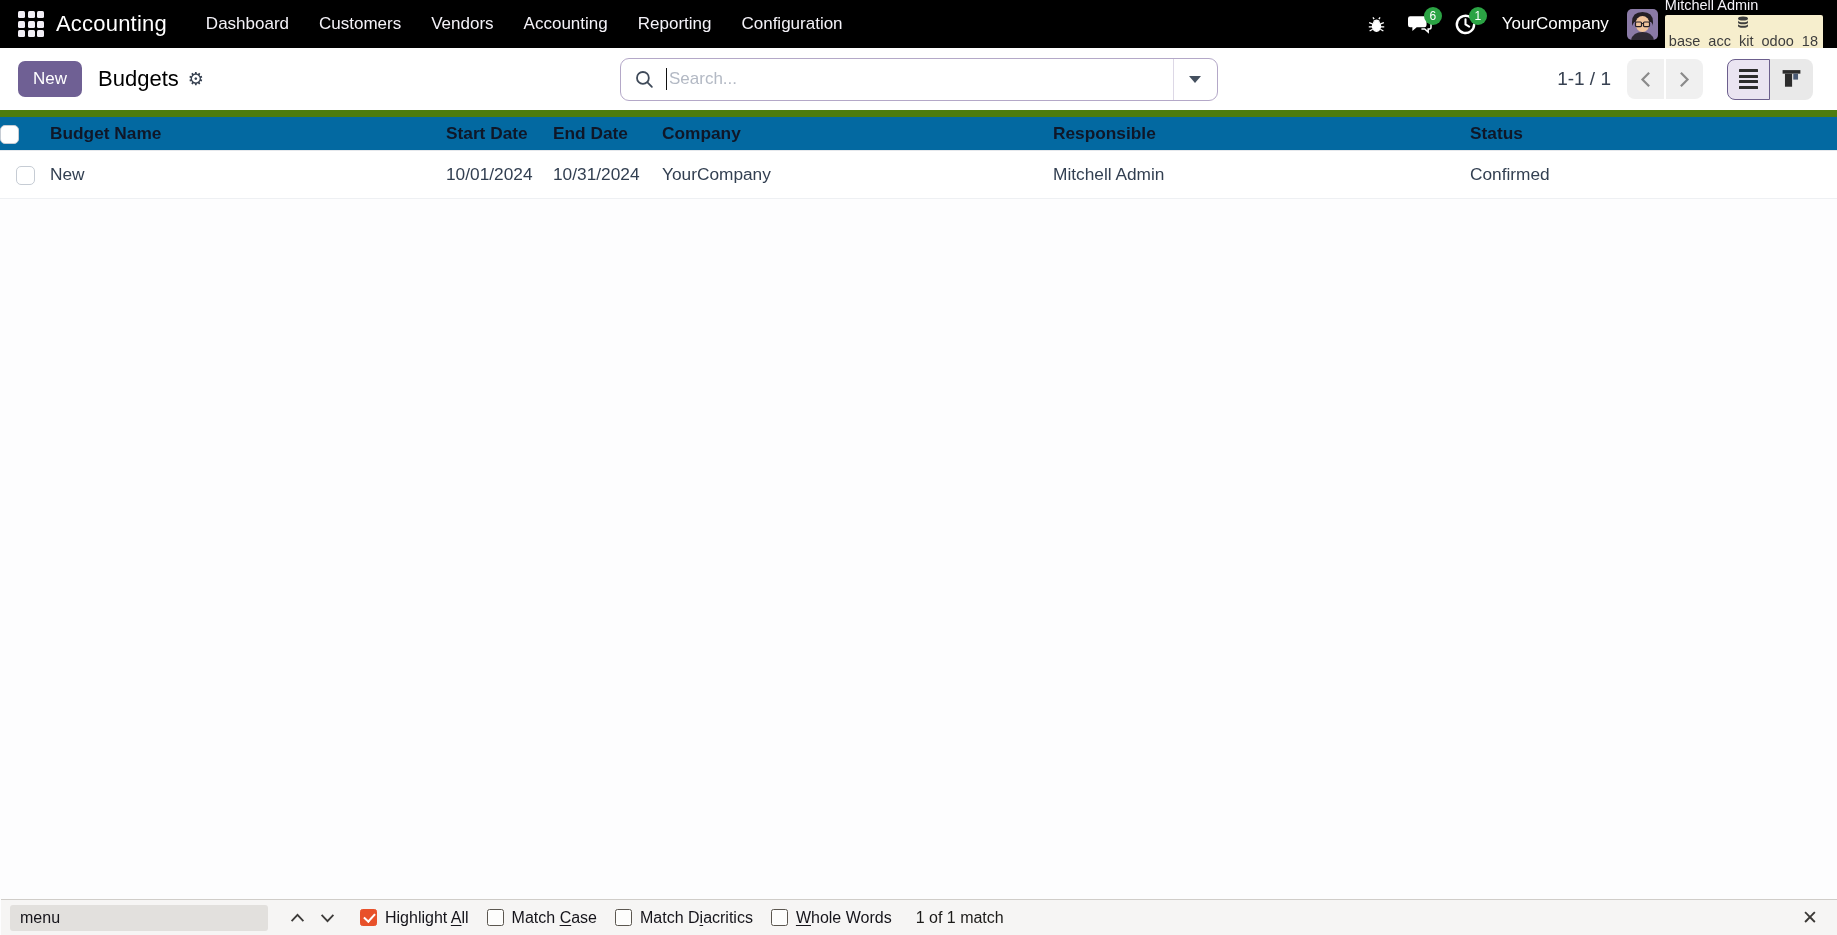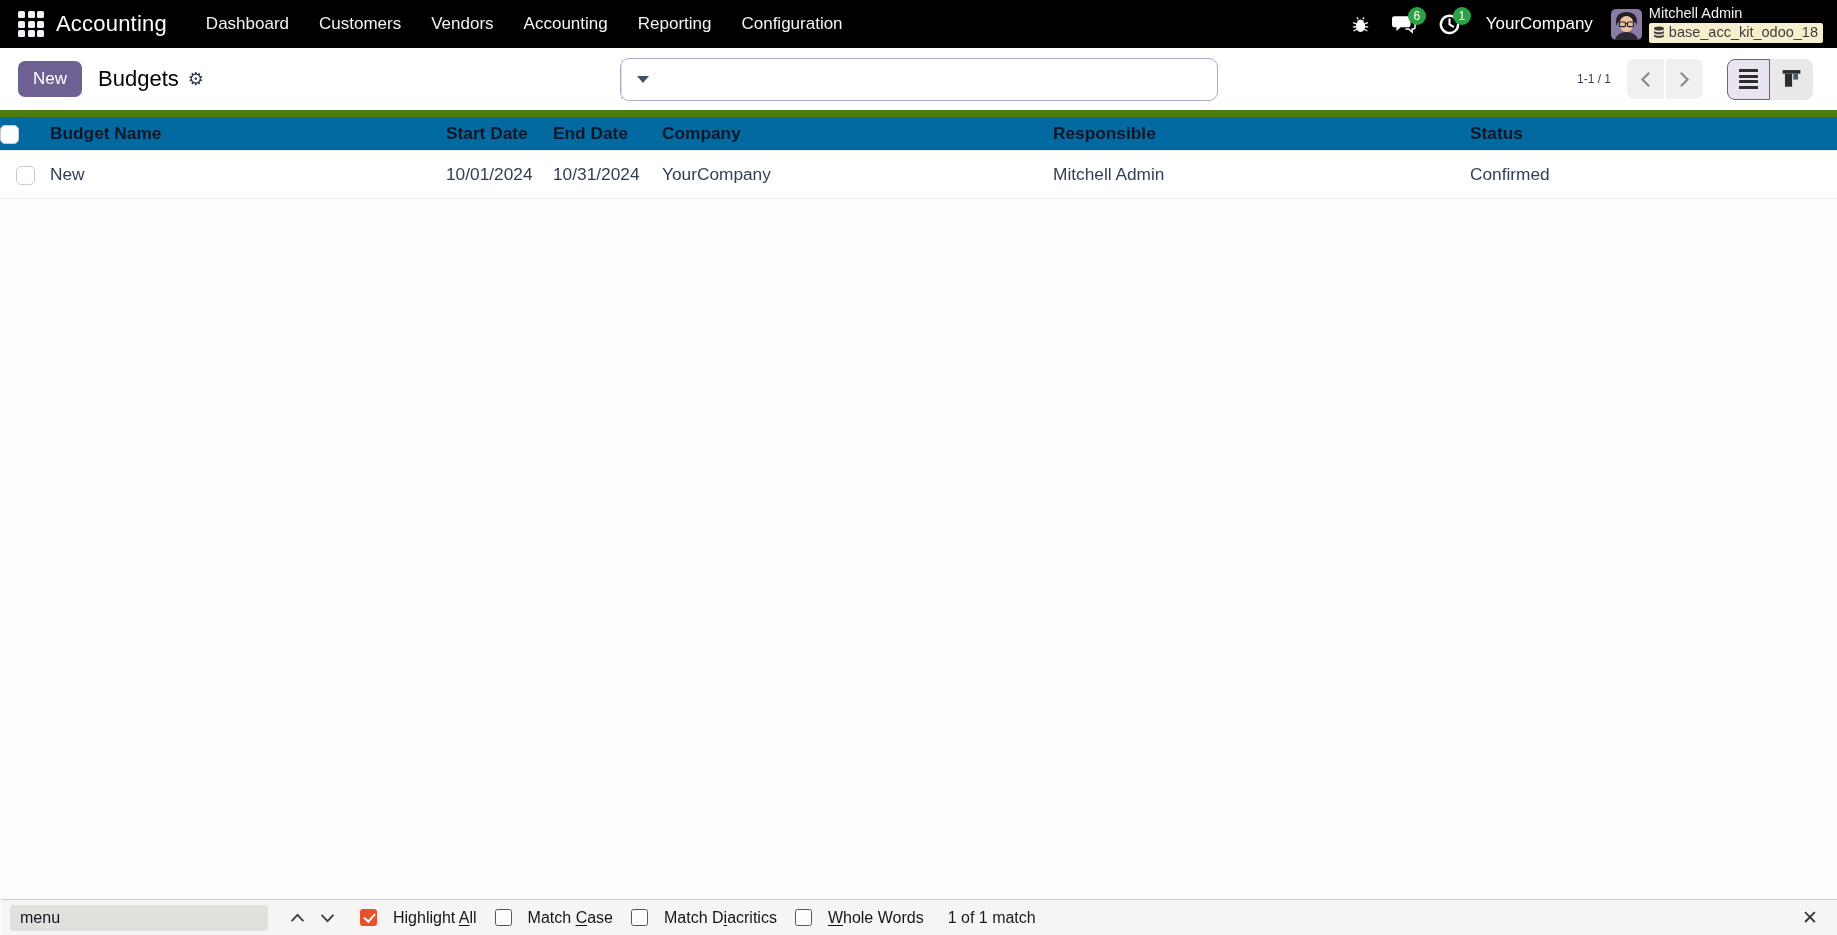--- a/index.html
+++ b/index.html
@@ -75,20 +75,21 @@
   .user-meta { display: flex; flex-direction: column; align-items: flex-start; margin-left: 7px; line-height: 1.15; }
   .user-name { font-size: 14.5px; color: #f4f2f8; }
   .db-badge {
     display: flex; align-items: center; gap: 4px;
     background: #f6eecd;
     color: #3d3d3d;
     font-size: 14.5px;
     padding: 1px 5px 2px 4px;
     border-radius: 2px;
     margin-top: 1px;
+    flex-direction: column;
   }
 
   
   .control-panel {
     height: 62px;
     display: flex;
     align-items: center;
     padding: 0 24px 0 18px;
     position: relative;
     background: #fff;
@@ -148,21 +149,21 @@
     border-radius: 0 9px 9px 0;
   }
   .caret-down {
     width: 0; height: 0;
     border-left: 6.5px solid transparent;
     border-right: 6.5px solid transparent;
     border-top: 7px solid #44505f;
   }
 
   .pager-area { margin-left: auto; display: flex; align-items: center; }
-  .pager-text { font-size: 12px; color: #374151; margin-right: 16px; }
+  .pager-text { font-size: 19px; color: #374151; margin-right: 16px; }
   .pager-btn {
     width: 37px; height: 40px;
     background: #f0f0f0;
     border: none;
     display: flex; align-items: center; justify-content: center;
     cursor: pointer;
   }
   .pager-btn.prev { border-radius: 8px 0 0 8px; margin-right: 2px; }
   .pager-btn.next { border-radius: 0 8px 8px 0; }
   .view-switcher { display: flex; margin-left: 24px; }
@@ -237,21 +238,21 @@
     color: #15141a;
     padding: 0 10px;
   }
   .find-nav { display: flex; margin-left: 14px; }
   .find-nav-btn {
     width: 30px; height: 28px;
     background: transparent; border: none;
     display: flex; align-items: center; justify-content: center;
     cursor: pointer;
   }
-  .find-option { display: flex; align-items: center; gap: 16px; margin-left: 18px; cursor: pointer; user-select: none; }
+  .find-option { display: flex; align-items: center; gap: 8px; margin-left: 18px; cursor: pointer; user-select: none; }
   .fb-check {
     width: 17px; height: 17px;
     border: 1.5px solid #5b564f;
     border-radius: 2.5px;
     background: #fdfdfc;
     position: relative;
     flex: 0 0 auto;
   }
   .fb-check.checked { background: #e8512a; border-color: #e8512a; }
   .fb-check.checked::after {
@@ -361,20 +362,28 @@
 </header>
 
 <div class="control-panel">
   <button class="btn-new">New</button>
   <div class="view-title-wrap">
     <span class="view-title">Budgets</span>
     <span class="gear-btn">⚙</span>
   </div>
 
   <div class="search-bar">
+    <div class="search-main">
+      <svg width="19" height="19" viewBox="0 0 18 18">
+        <circle cx="7.5" cy="7.5" r="5.6" fill="none" stroke="#3f4a59" stroke-width="1.7"></circle>
+        <line x1="11.8" y1="11.8" x2="16" y2="16" stroke="#3f4a59" stroke-width="1.7" stroke-linecap="round"></line>
+      </svg>
+      <span class="caret-bar"></span>
+      <input class="search-input" type="text" placeholder="Search..." style="">
+    </div>
     <div class="search-toggle">
       <span class="caret-down"></span>
     </div>
   </div>
 
   <div class="pager-area">
     <span class="pager-text">1-1 / 1</span>
     <button class="pager-btn prev">
       <svg width="13" height="17" viewBox="0 0 10 14">
         <polyline points="8,1.5 2.5,7 8,12.5" fill="none" stroke="#8a8a8a" stroke-width="1.8"></polyline>

